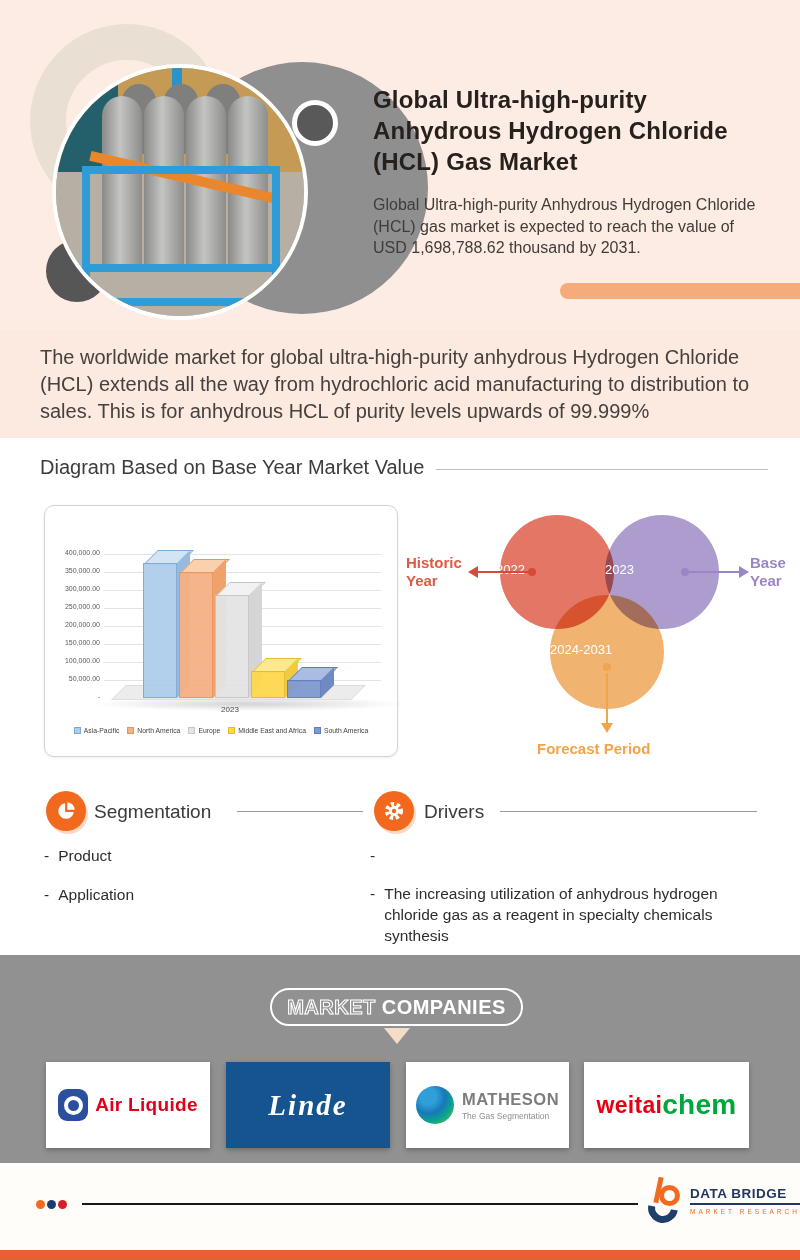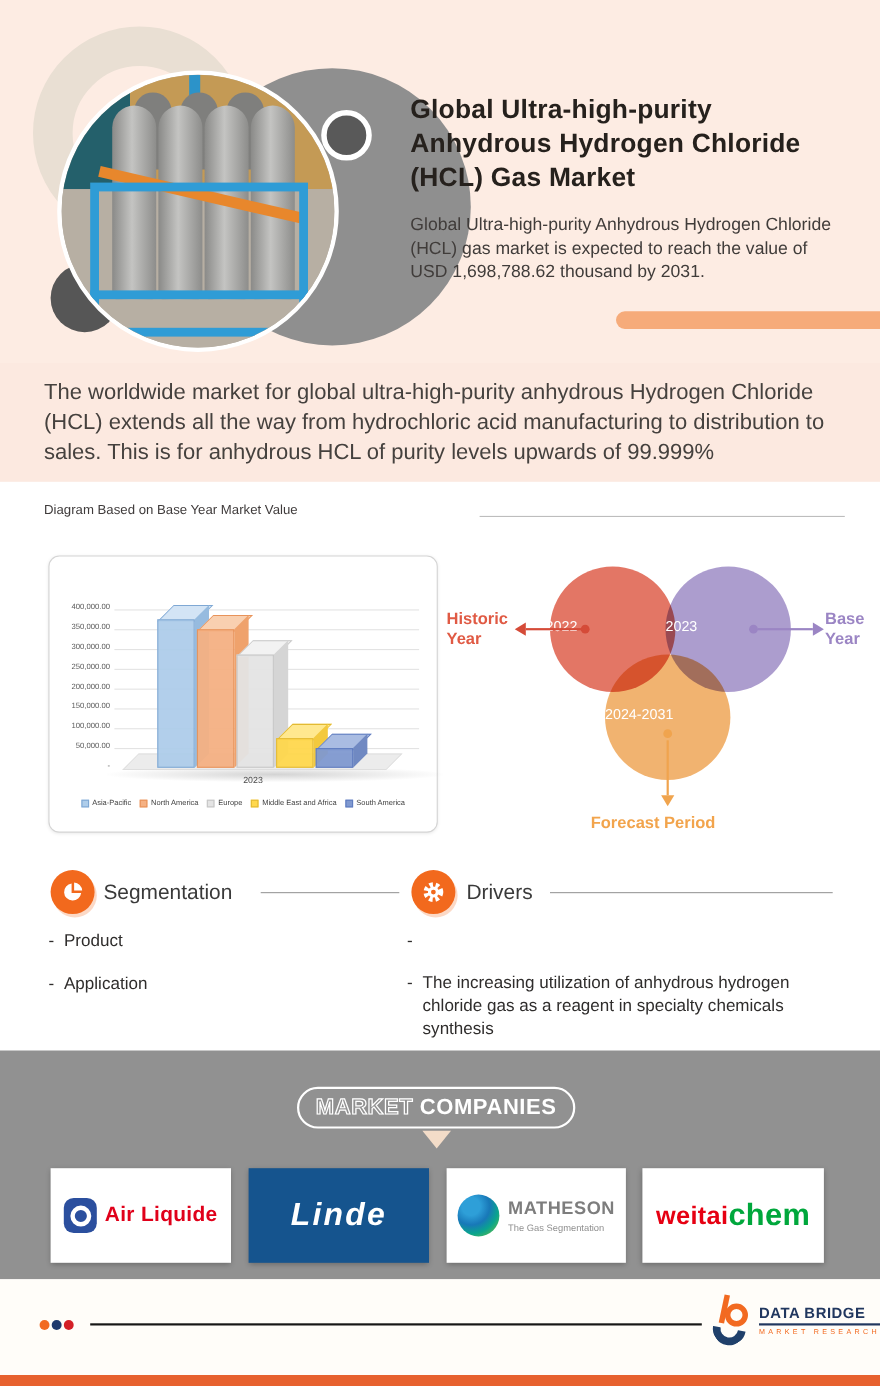--- a/index.html
+++ b/index.html
@@ -35,21 +35,21 @@
   .hero-sub{left:373px;top:194px;width:392px;font-size:16px;line-height:21.5px;color:#403c3a}
   .hero-bar{left:560px;top:283px;width:240px;height:16px;background:#f6ab7a;
             border-radius:8px 0 0 8px}
 
   
   .intro-band{left:0;top:330px;width:800px;height:108px;background:#fce9e0}
   .intro-text{left:40px;top:14px;width:726px;font-size:20px;line-height:27px;color:#45413e;
               position:absolute}
 
   
-  .diagram-heading{left:40px;top:456px;font-size:12px;color:#3f3b3b}
+  .diagram-heading{left:40px;top:456px;font-size:20px;color:#3f3b3b}
   .diagram-line{left:436px;top:469px;width:332px;height:1px;background:#bdbdbd}
 
   
   .chart-card{left:44px;top:505px;width:352px;height:250px;background:#fff;border:1px solid #d4d4d4;
               border-radius:10px;box-shadow:0 1px 3px rgba(0,0,0,.08)}
   .plot{position:absolute;left:0;top:0;width:352px;height:250px}
   .grid-line{position:absolute;left:59px;width:277px;height:1px;background:#e3e3e3}
   .ytick{position:absolute;left:4px;width:51px;text-align:right;font-size:7px;color:#5a5a5a}
   .chart-floor{position:absolute;left:66px;top:179px;width:238px;height:13px;background:#ececec;
                border:1px solid #dedede;transform:skewX(-45deg);transform-origin:0 100%}
@@ -92,21 +92,21 @@
                 -webkit-text-stroke:1.1px #fff}
   .pill-solid{font-size:20px;font-weight:bold;letter-spacing:.5px;color:#fff}
   .pill-triangle{left:384px;top:1028px;width:0;height:0;border-left:13px solid transparent;
                  border-right:13px solid transparent;border-top:16px solid #f3dcc8}
   .logo-card{top:1062px;height:86px;background:#fff;box-shadow:0 2px 5px rgba(0,0,0,.28);
              display:flex;align-items:center;justify-content:center}
   .al-badge{width:30px;height:32px;background:#2b4f9e;border-radius:9px;display:flex;
             align-items:center;justify-content:center;margin-right:7px}
   .al-ring{width:11px;height:11px;border:4px solid #fff;border-radius:50%}
   .al-text{font-size:19px;font-weight:bold;color:#e0001a;letter-spacing:.3px}
-  .linde-text{font-family:Liberation Sans, sans-serif;font-style:italic;font-weight:bold;
+  .linde-text{font-family:Liberation Serif, serif;font-style:italic;font-weight:bold;
               font-size:29px;color:#fff;letter-spacing:2px}
   .ms-sphere{width:38px;height:38px;border-radius:50%;margin-right:8px;
              background:radial-gradient(circle at 32% 28%,#2e9fd8 0 22%,#1878b8 45%,#0aa48e 66%,#59b94e 88%)}
   .ms-name{font-size:16.5px;font-weight:bold;color:#7d7d7d;letter-spacing:.5px}
   .ms-tag{font-size:8.5px;color:#8f8f8f;margin-top:2px}
   .wt-red{font-size:23px;font-weight:bold;color:#e60012;letter-spacing:.3px}
   .wt-green{font-size:28px;font-weight:bold;color:#00a73c;letter-spacing:.3px}
 
   
   .footer{left:0;top:1163px;width:800px;height:87px;background:#fffdf9}

